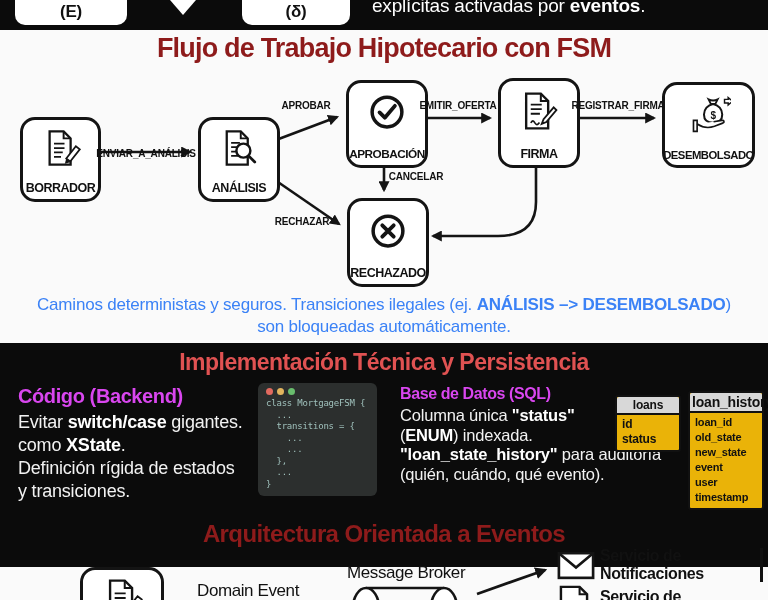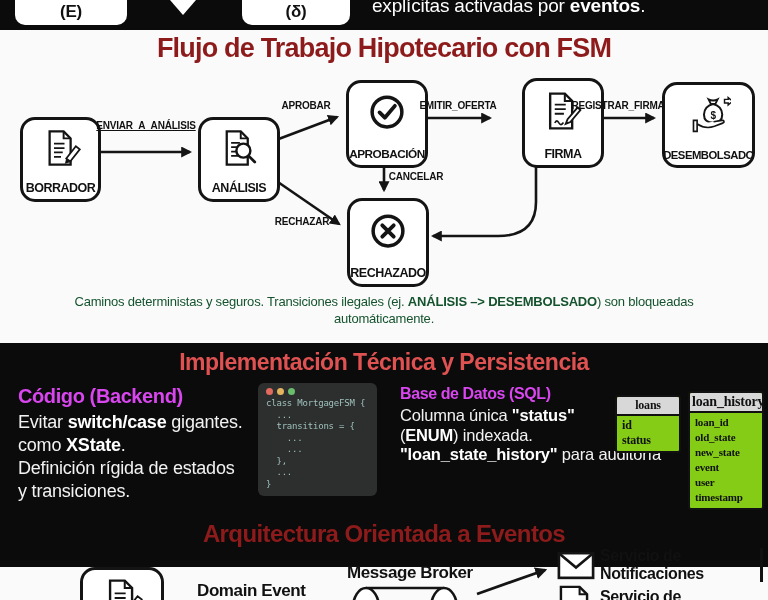--- a/index.html
+++ b/index.html
@@ -21,21 +21,21 @@
   
   .state{position:absolute;border:3px solid #141414;border-radius:15px;background:#fff;
          display:flex;flex-direction:column;align-items:center;justify-content:flex-end;padding-bottom:4px;}
   .state .icon{flex:1;display:flex;align-items:center;justify-content:center;width:100%;}
   .slabel{font-weight:700;font-size:12.5px;letter-spacing:-0.5px;white-space:nowrap;margin-top:6px;}
   .tlabel{position:absolute;transform:translateX(-50%);font-weight:700;font-size:10px;
           letter-spacing:-0.2px;white-space:nowrap;color:#111;}
   #fsm-arrows,#events-arrows{position:absolute;left:0;pointer-events:none;}
   
   #fsm-caption{position:absolute;left:34px;top:294px;width:700px;text-align:center;
-               font-size:13px;line-height:1.3;color:#14532d;}
+               font-size:17px;line-height:1.3;color:#3b82f6;}
   #fsm-caption strong{font-weight:800;}
   
   .tech-band{position:absolute;left:0;top:343px;width:768px;height:224px;background:#0b0b0b;color:#f2f2f2;}
   .tech-title{position:absolute;left:0;top:6px;width:768px;text-align:center;font-weight:800;
               font-size:23px;color:#e05252;letter-spacing:-0.5px;}
   .col-heading{font-weight:800;color:#d946ef;letter-spacing:-0.4px;}
   #backend-col{position:absolute;left:18px;top:42px;width:240px;}
   #backend-col .col-heading{font-size:20px;margin-bottom:3px;}
   #backend-col .rline{font-size:18px;line-height:23px;white-space:nowrap;}
   #db-col{position:absolute;left:400px;top:42px;width:290px;}
@@ -44,33 +44,33 @@
   .rline strong{font-weight:800;color:#fff;}
   
   .code-win{position:absolute;left:258px;top:40px;width:119px;height:113px;background:#2c2f2e;
             border-radius:6px;padding:5px 0 0 8px;box-sizing:border-box;}
   .dots{display:flex;gap:4px;margin-bottom:3px;}
   .dot{width:7px;height:7px;border-radius:50%;}
   .dot.r{background:#e26a5f;}.dot.y{background:#e3b55e;}.dot.g{background:#69bd6d;}
   .code-win pre{margin:0;font-family:"DejaVu Sans Mono","Liberation Mono",monospace;
                 font-size:9px;line-height:11.5px;color:#9fc0bb;white-space:pre;}
   
-  .dbtable{position:absolute;background:#84cc16;border:2px solid #111;border-radius:3px;color:#111;font-family:Liberation Serif, serif;}
+  .dbtable{position:absolute;background:#eab308;border:2px solid #111;border-radius:3px;color:#111;}
   .dbtable .thead{background:#d8d8d8;border-bottom:2px solid #111;text-align:center;
                   font-weight:800;padding:1px 2px;border-radius:2px 2px 0 0;}
   .dbtable .tbody{padding:2px 5px 3px 5px;font-weight:700;text-align:left;}
   #tbl-loans{left:615px;top:52px;width:62px;font-size:12px;}
   #tbl-loans .tbody div{line-height:15px;}
   #tbl-history{left:688px;top:48px;width:72px;font-size:11px;}
   #tbl-history .thead{font-size:14px;}
   #tbl-history .tbody div{line-height:15px;}
   
   .ebox{position:absolute;left:80px;top:567px;width:78px;height:70px;border:3px solid #141414;
         border-radius:15px;background:#fff;display:flex;align-items:flex-start;justify-content:center;padding-top:6px;}
-  .elabel{position:absolute;font-weight:700;font-size:17px;letter-spacing:-0.4px;white-space:nowrap;}
+  .elabel{position:absolute;font-weight:400;font-size:17px;letter-spacing:-0.4px;white-space:nowrap;}
   #domain-event-label{left:197px;top:581px;}
   #broker-label{left:347px;top:563px;}
   .svc-label{position:absolute;left:600px;font-weight:800;font-size:16px;line-height:18px;letter-spacing:-0.4px;}
   #svc1-label{top:547px;}
   #svc2-label{top:588px;}
   .cut-edge{position:absolute;left:760px;top:548px;width:3px;height:34px;background:#111;}
   svg{display:block;}
 </style>
 </head>
 <body>
@@ -134,21 +134,21 @@
 <div class="state" style="left:346px;top:80px;width:76px;height:78px;">
   <span class="icon">
     <svg width="42" height="42" viewBox="0 0 48 48">
       <circle cx="24" cy="24" r="17" fill="#fff" stroke="#141414" stroke-width="4"></circle>
       <path d="M15.5 24.5 l6 6 L33 17" fill="none" stroke="#141414" stroke-width="4.4" stroke-linecap="round" stroke-linejoin="round"></path>
     </svg>
   </span>
   <span class="slabel" style="font-size:11.8px;">APROBACIÓN</span>
 </div>
 
-<div class="state" style="left:522px;top:78px;width:76px;height:80px;">
+<div class="state" style="left:498px;top:78px;width:76px;height:80px;">
   <span class="icon">
     <svg width="44" height="44" viewBox="0 0 48 48">
       <path d="M10 5 h16 l8 8 v30 H10 z" fill="#fff" stroke="#141414" stroke-width="2.6"></path>
       <path d="M26 5 v8 h8" fill="none" stroke="#141414" stroke-width="2.2"></path>
       <path d="M15 17 h12 M15 22 h12 M15 27 h10" stroke="#141414" stroke-width="2"></path>
       <path d="M40 20 l-11 13 -2 5 5 -2 11 -13 z" fill="#fff" stroke="#141414" stroke-width="2"></path>
       <path d="M15 37 c2 -3 3 -3 4.5 0 c1.5 2.5 3 2.5 5 -0.5" fill="none" stroke="#141414" stroke-width="1.8"></path>
     </svg>
   </span>
   <span class="slabel">FIRMA</span>
@@ -171,21 +171,21 @@
 <div class="state" style="left:347px;top:198px;width:76px;height:79px;">
   <span class="icon">
     <svg width="42" height="42" viewBox="0 0 48 48">
       <circle cx="24" cy="24" r="17" fill="#fff" stroke="#141414" stroke-width="4"></circle>
       <path d="M17.5 17.5 l13 13 M30.5 17.5 l-13 13" stroke="#141414" stroke-width="4.4" stroke-linecap="round"></path>
     </svg>
   </span>
   <span class="slabel">RECHAZADO</span>
 </div>
 
-<div class="tlabel" style="left:146px;top:120px;text-decoration:underline;">ENVIAR_A_ANÁLISIS</div>
+<div class="tlabel" style="left:146px;top:148px;">ENVIAR_A_ANÁLISIS</div>
 <div class="tlabel" style="left:306px;top:100px;">APROBAR</div>
 <div class="tlabel" style="left:458px;top:100px;">EMITIR_OFERTA</div>
 <div class="tlabel" style="left:618px;top:100px;">REGISTRAR_FIRMA</div>
 <div class="tlabel" style="left:416px;top:171px;">CANCELAR</div>
 <div class="tlabel" style="left:302px;top:216px;">RECHAZAR</div>
 
 <div id="fsm-caption"><span>Caminos deterministas y seguros. Transiciones ilegales (ej. </span><strong>ANÁLISIS –&gt; DESEMBOLSADO</strong><span>) son bloqueadas automáticamente.</span></div>
 
 <div class="tech-band">
   <div class="tech-title">Implementación Técnica y Persistencia</div>
@@ -212,20 +212,21 @@
   },
   ...
 }</pre>
   </div>
 
   <div id="db-col">
     <div class="col-heading">Base de Datos (SQL)</div>
     <div class="rline"><span>Columna única </span><strong>"status"</strong></div>
     <div class="rline"><span>(</span><strong>ENUM</strong><span>) indexada.</span></div>
     <div class="rline"><strong>"loan_state_history"</strong><span> para auditoría</span></div>
+    <div class="rline"><span>(quién, cuándo, qué evento).</span></div>
   </div>
 
   <div class="dbtable" id="tbl-loans">
     <div class="thead">loans</div>
     <div class="tbody">
         <div>id</div>
         <div>status</div>
       </div>
   </div>
   <div class="dbtable" id="tbl-history">

